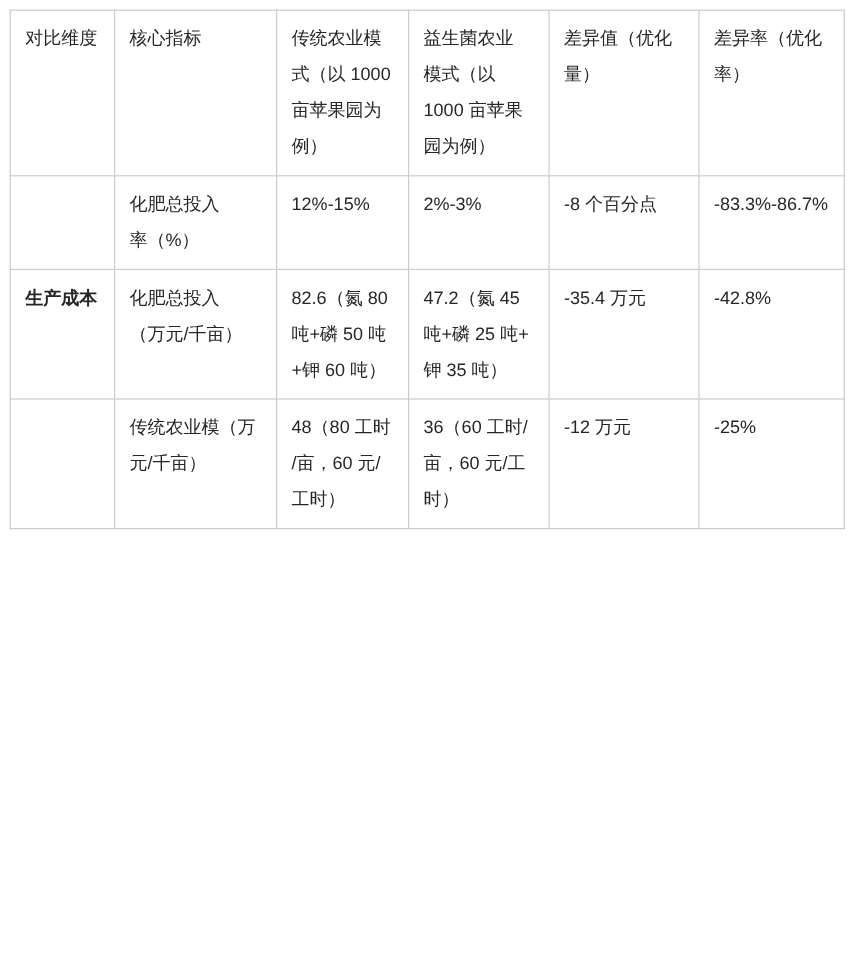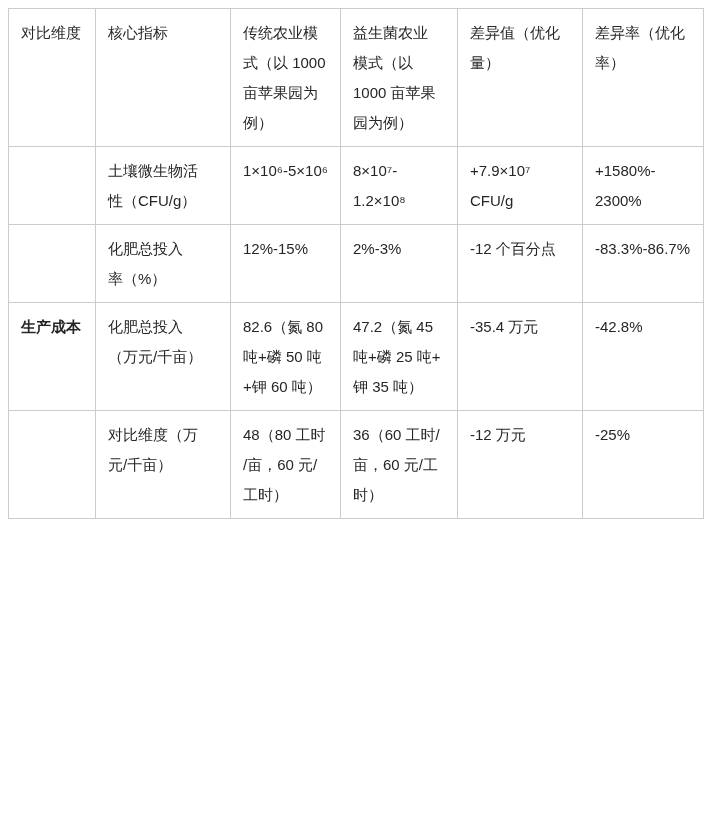--- a/index.html
+++ b/index.html
@@ -72,55 +72,43 @@
 园为例）</th>
         <th>差异值（优化
 量）</th>
         <th>差异率（优化
 率）</th>
       </tr>
     </thead>
     <tbody>
       <tr>
         <td class="dim-cell"></td>
-        <td>土壤微生物活
-性（CFU/g）</td>
-        <td>1×10⁶-5×10⁶</td>
-        <td>8×10⁷-
-1.2×10⁸</td>
-        <td>+7.9×10⁷
-CFU/g</td>
-        <td>+1580%-
-2300%</td>
-      </tr>
-      <tr>
-        <td class="dim-cell"></td>
         <td>化肥总投入
 率（%）</td>
         <td>12%-15%</td>
         <td>2%-3%</td>
-        <td>-12 个百分点</td>
+        <td>-8 个百分点</td>
         <td>-83.3%-86.7%</td>
       </tr>
       <tr>
         <td class="dim-cell">生产成本</td>
         <td>化肥总投入
 （万元/千亩）</td>
         <td>82.6（氮 80
 吨+磷 50 吨
 +钾 60 吨）</td>
         <td>47.2（氮 45
 吨+磷 25 吨+
 钾 35 吨）</td>
         <td>-35.4 万元</td>
         <td>-42.8%</td>
       </tr>
       <tr>
         <td class="dim-cell"></td>
-        <td>对比维度（万
+        <td>传统农业模（万
 元/千亩）</td>
         <td>48（80 工时
 /亩，60 元/
 工时）</td>
         <td>36（60 工时/
 亩，60 元/工
 时）</td>
         <td>-12 万元</td>
         <td>-25%</td>
       </tr>

